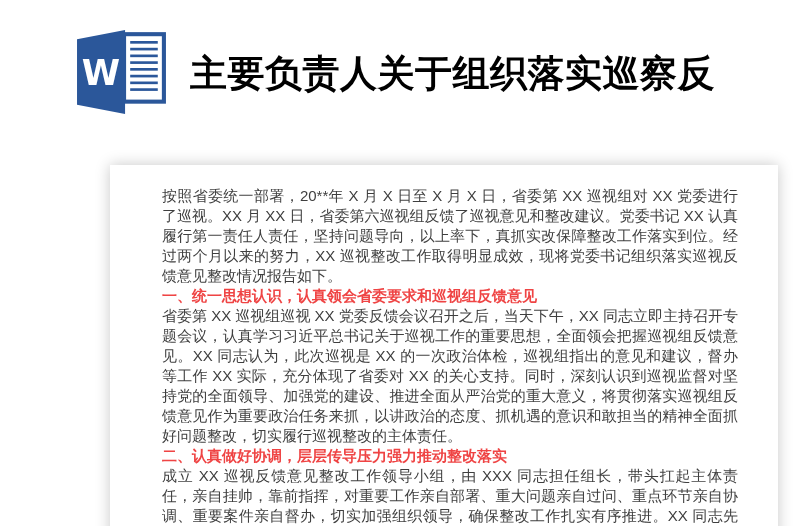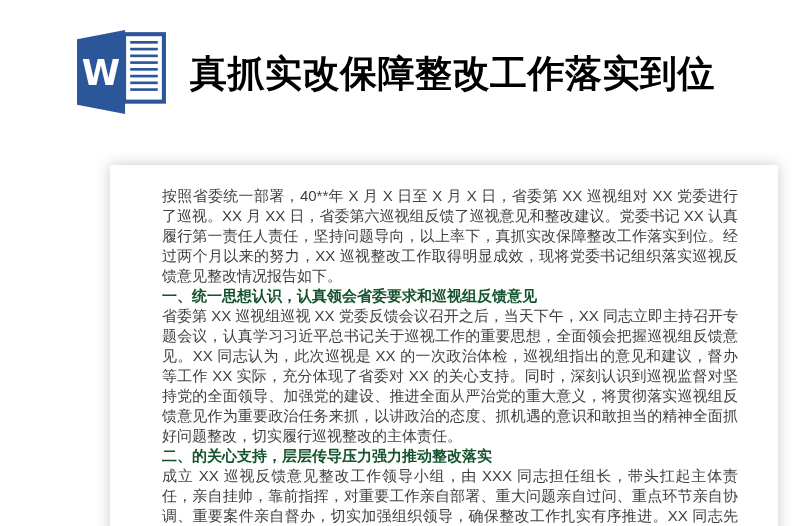--- a/index.html
+++ b/index.html
@@ -48,21 +48,21 @@
     margin: 0;
     font-size: 15px;
     line-height: 20px;
     color: #3f3f3f;
     text-align: justify;
     text-justify: inter-ideograph;
     word-break: break-all;
   }
   .para-heading {
     font-weight: 700;
-    color: #14532d;
+    color: #ef4444;
     font-family: Liberation Serif, serif;
   }
 </style>
 </head>
 <body>
 
 <div class="screen">
 
   <div class="header">
 
@@ -78,27 +78,27 @@
         <line x1="53" y1="46" x2="80" y2="46"></line>
         <line x1="53" y1="52.6" x2="80" y2="52.6"></line>
         <line x1="53" y1="59.2" x2="80" y2="59.2"></line>
       </g>
 
       <polygon points="1,10 48,1 48,83 1,74" fill="#2B579A"></polygon>
       <text x="24.5" y="55" text-anchor="middle" font-family="DejaVu Sans, Liberation Sans, sans-serif" font-size="34" font-weight="700" fill="#ffffff">W</text>
     </svg>
 
     <h1 class="doc-title">
-      <span class="title-line">真抓实改保障整改工作落实到位</span>
+      <span class="title-line">主要负责人关于组织落实巡察反</span>
     </h1>
   </div>
 
   <div class="document-page">
     <div>
-        <div class="para">按照省委统一部署，40**年 X 月 X 日至 X 月 X 日，省委第 XX 巡视组对 XX 党委进行了巡视。XX 月 XX 日，省委第六巡视组反馈了巡视意见和整改建议。党委书记 XX 认真履行第一责任人责任，坚持问题导向，以上率下，真抓实改保障整改工作落实到位。经过两个月以来的努力，XX 巡视整改工作取得明显成效，现将党委书记组织落实巡视反馈意见整改情况报告如下。</div>
+        <div class="para">按照省委统一部署，20**年 X 月 X 日至 X 月 X 日，省委第 XX 巡视组对 XX 党委进行了巡视。XX 月 XX 日，省委第六巡视组反馈了巡视意见和整改建议。党委书记 XX 认真履行第一责任人责任，坚持问题导向，以上率下，真抓实改保障整改工作落实到位。经过两个月以来的努力，XX 巡视整改工作取得明显成效，现将党委书记组织落实巡视反馈意见整改情况报告如下。</div>
         <div class="para para-heading">一、统一思想认识，认真领会省委要求和巡视组反馈意见</div>
         <div class="para">省委第 XX 巡视组巡视 XX 党委反馈会议召开之后，当天下午，XX 同志立即主持召开专题会议，认真学习习近平总书记关于巡视工作的重要思想，全面领会把握巡视组反馈意见。XX 同志认为，此次巡视是 XX 的一次政治体检，巡视组指出的意见和建议，督办等工作 XX 实际，充分体现了省委对 XX 的关心支持。同时，深刻认识到巡视监督对坚持党的全面领导、加强党的建设、推进全面从严治党的重大意义，将贯彻落实巡视组反馈意见作为重要政治任务来抓，以讲政治的态度、抓机遇的意识和敢担当的精神全面抓好问题整改，切实履行巡视整改的主体责任。</div>
-        <div class="para para-heading">二、的关心支持，层层传导压力强力推动整改落实</div>
+        <div class="para para-heading">二、认真做好协调，层层传导压力强力推动整改落实</div>
         <div class="para">成立 XX 巡视反馈意见整改工作领导小组，由 XXX 同志担任组长，带头扛起主体责任，亲自挂帅，靠前指挥，对重要工作亲自部署、重大问题亲自过问、重点环节亲自协调、重要案件亲自督办，切实加强组织领导，确保整改工作扎实有序推进。XX 同志先后主持召开巡视整改动员大会、巡视整改专题会议、巡视整改领导小组会议、巡视整改专题党委会等 XXX 次会议，就做好巡视整改工作提出具体要求，认真做好协调、推进、督办等工作，进一步加强</div>
       </div>
   </div>
 
 </div>
 
 </body></html>

